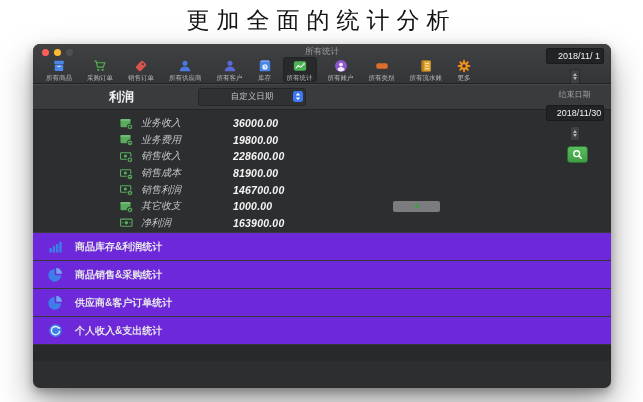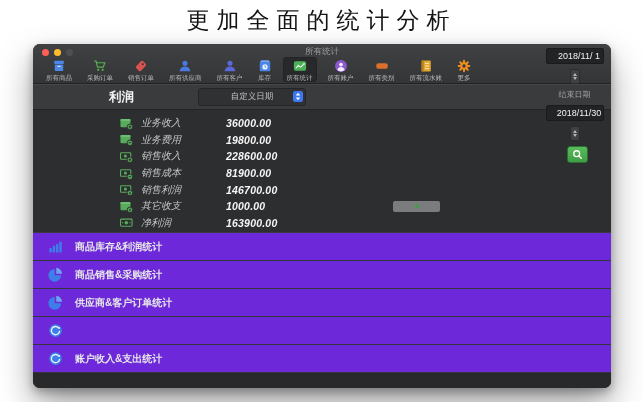--- a/index.html
+++ b/index.html
@@ -46,21 +46,21 @@
     background:linear-gradient(#5abc5c,#3f9e45);border:1px solid #2c7031;
     display:flex;align-items:center;justify-content:center;box-sizing:border-box;}
   .search-btn svg{width:13px;height:13px;display:block;}
 
   
   .stats{height:122px;background:#2d2e30;padding:5px 0 0 87px;box-sizing:border-box;}
   .srow{height:16.6px;display:flex;align-items:center;position:relative;font-style:italic;}
   .sicon{width:13px;height:13px;margin-right:8px;}
   .sicon svg{width:13px;height:13px;display:block;}
   .slabel{font-size:10px;color:#c3c5c7;}
-  .svalue{position:absolute;left:106px;font-size:10.5px;font-weight:bold;color:#f6f6f6;letter-spacing:.2px;}
+  .svalue{position:absolute;left:113px;font-size:10.5px;font-weight:bold;color:#f6f6f6;letter-spacing:.2px;}
   .mini-btn{position:absolute;left:273px;width:47px;height:11px;border-radius:2px;background:#7a7c7e;
     display:flex;align-items:center;justify-content:center;}
   .mini-btn svg{width:8px;height:8px;display:block;}
 
   
   .accordion{border-top:1px solid #3a3b3d;}
   .arow{height:27px;background:#6d28d9;border-bottom:1px solid #343638;display:flex;align-items:center;box-sizing:content-box;}
   .aicon{width:15px;height:15px;margin-left:15px;margin-right:12px;}
   .aicon svg{width:15px;height:15px;display:block;}
   .alabel{font-size:10px;font-weight:bold;color:#e6e7e8;}
@@ -382,30 +382,21 @@
     </div>
 
     <div class="arow">
       <span class="aicon">
           <svg viewBox="0 0 16 16">
             <circle cx="8" cy="8" r="6.8" fill="#3e7ee8"></circle>
             <path d="M11.4 5.3A4.4 4.4 0 1 0 12.4 8.4" stroke="#eaf2fd" stroke-width="1.4" fill="none"></path>
             <path d="M12.9 3.9l-.3 2.6-2.4-.9z" fill="#eaf2fd"></path>
           </svg>
         </span>
-    </div>
-
-    <div class="arow">
-      <span class="aicon">
-          <svg viewBox="0 0 16 16">
-            <circle cx="8" cy="8" r="6.8" fill="#3e7ee8"></circle>
-            <path d="M11.4 5.3A4.4 4.4 0 1 0 12.4 8.4" stroke="#eaf2fd" stroke-width="1.4" fill="none"></path>
-            <path d="M12.9 3.9l-.3 2.6-2.4-.9z" fill="#eaf2fd"></path>
-          </svg>
-        </span>
-      <span class="alabel">账户收入&amp;支出统计</span>
-    </div>
+      <span class="alabel">个人收入&amp;支出统计</span>
+    </div>
+
 
   </div>
 
   <div class="wfooter"></div>
 
 </div>
 
 </body></html>

